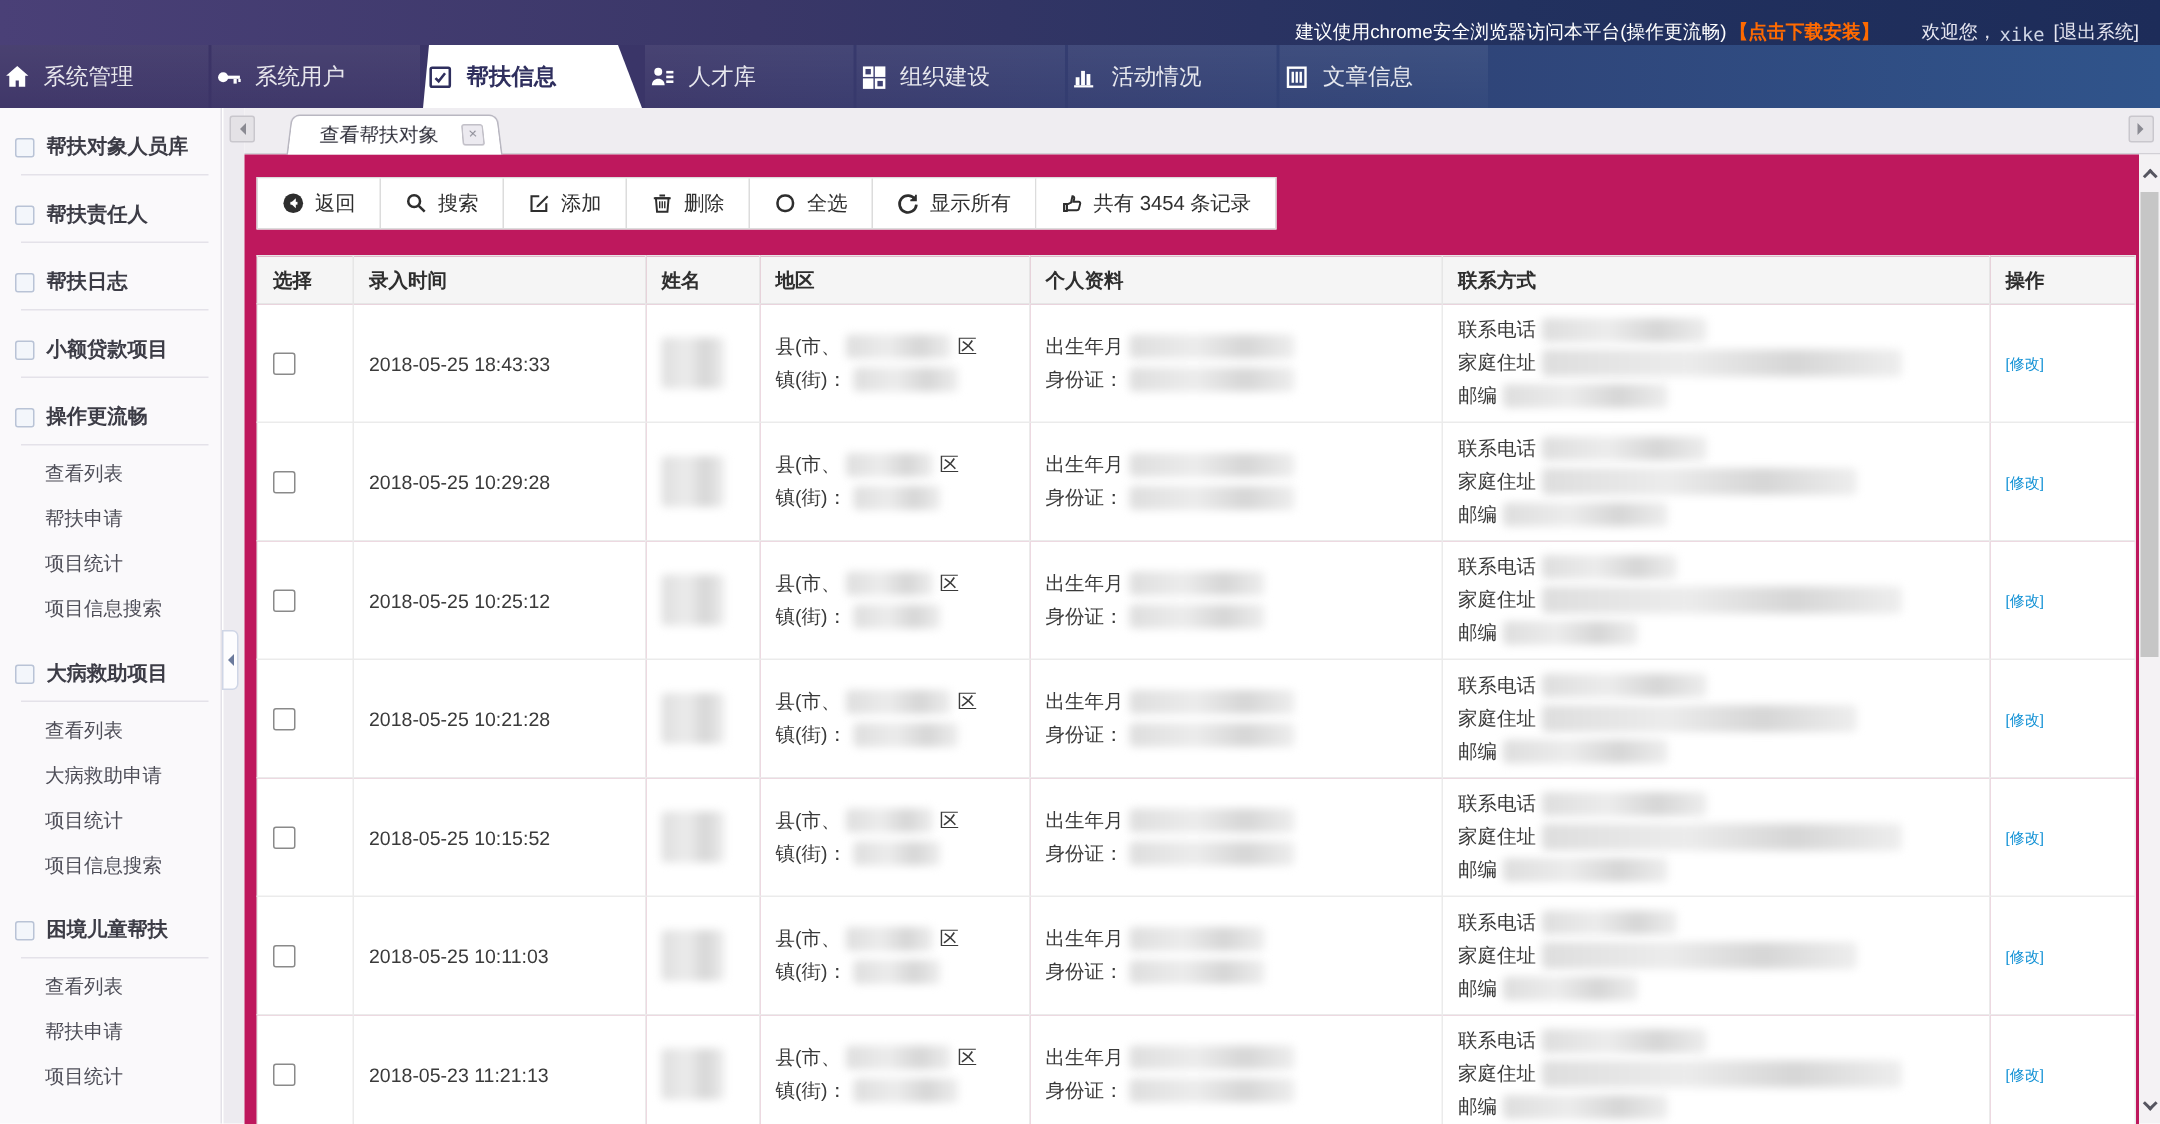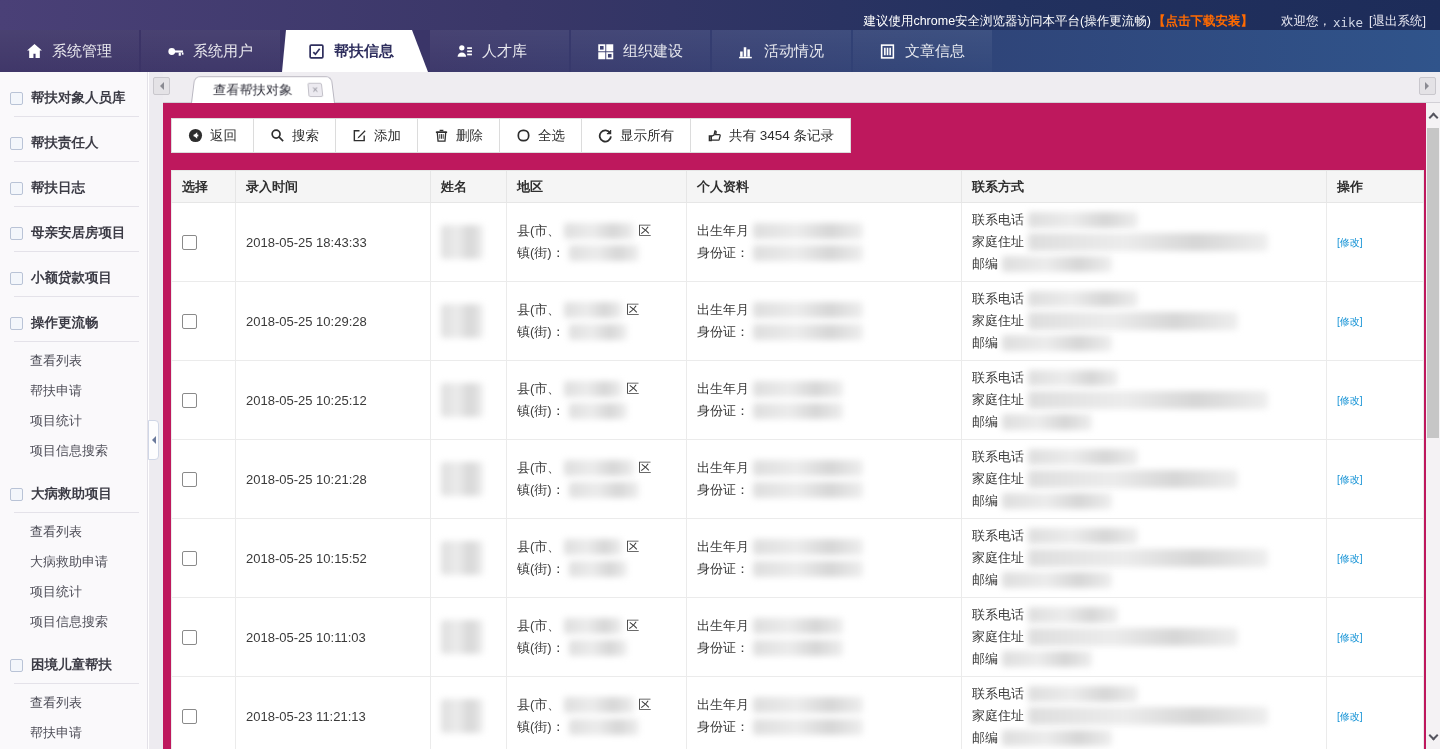--- a/index.html
+++ b/index.html
@@ -14,21 +14,21 @@
   .topbar .notice { color:#fff; }
   .topbar .dl-link { color:#ff6a00; font-weight:bold; margin-left:2px; cursor:pointer; }
   .topbar .welcome { margin-left:28px; }
   .topbar .uname { font-family:"DejaVu Sans Mono","Liberation Mono",monospace; color:#cfd6e6; margin:0 6px 0 2px; }
   .topbar .logout { color:#e8e8f2; cursor:pointer; }
 
   
   .navbar { position:absolute; left:0; top:30px; width:1440px; height:42px;
     background:linear-gradient(90deg,#3c3366 0%,#3a3568 30%,#2f4377 65%,#30548b 100%); display:flex; }
   .nav-item { width:139px; height:42px; display:flex; align-items:center; gap:9px;
-    padding-left:26px; color:rgba(255,255,255,.88); font-size:15px; cursor:pointer;
+    padding-left:3px; color:rgba(255,255,255,.88); font-size:15px; cursor:pointer;
     background:linear-gradient(180deg,rgba(255,255,255,.07),rgba(255,255,255,.02));
     margin-right:2px; }
   .nav-item svg { width:17px; height:17px; flex:0 0 auto; }
   .nav-item.active { background:#fff; color:#2f2f5e; font-weight:bold;
     clip-path:polygon(4px 0, calc(100% - 16px) 0, 100% 100%, 0 100%); width:146px; }
 
   
   .sidebar { position:absolute; left:0; top:72px; width:148px; height:677px;
     background:#faf9fb; border-right:1px solid #e3e1e8; overflow:hidden; }
   .side-gap { position:absolute; left:149px; top:72px; width:14px; height:677px; background:#edebf0; }
@@ -223,30 +223,20 @@
     <div class="group-head">
       <span class="gh-icon">
           <span class="chev down"></span>
         </span>
       <span class="gh-label">帮扶日志</span>
     </div>
     <div class="group-rule"></div>
 
   </div>
 
-  <div class="side-group">
-    <div class="group-head">
-      <span class="gh-icon">
-          <span class="chev down"></span>
-        </span>
-      <span class="gh-label">母亲安居房项目</span>
-    </div>
-    <div class="group-rule"></div>
-
-  </div>
 
   <div class="side-group">
     <div class="group-head">
       <span class="gh-icon">
           <span class="chev down"></span>
         </span>
       <span class="gh-label">小额贷款项目</span>
     </div>
     <div class="group-rule"></div>
 

